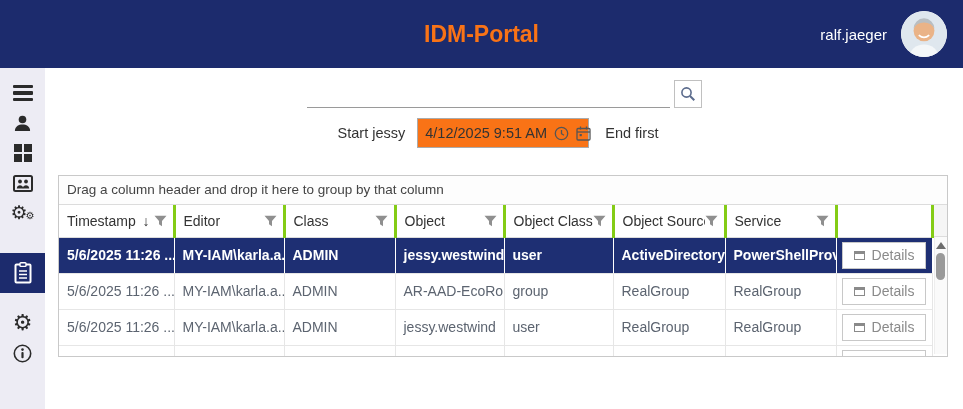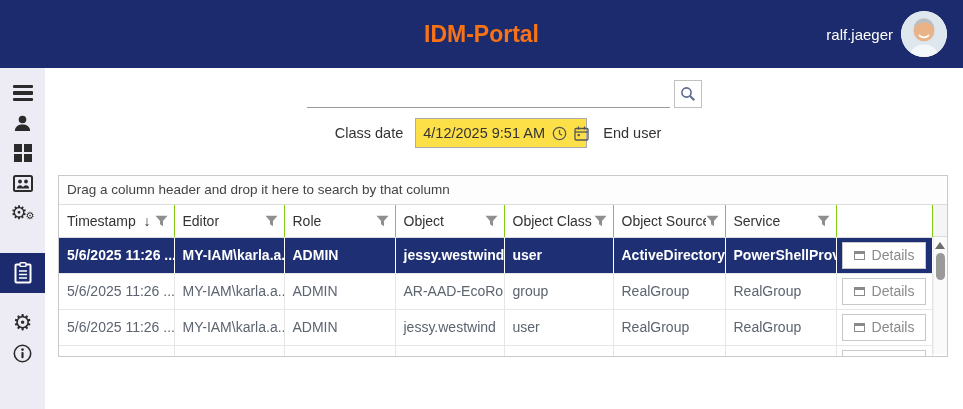--- a/index.html
+++ b/index.html
@@ -12,21 +12,21 @@
   .logo { display:flex; align-items:center; }
   .logo-text { color:#fff; font-weight:bold; font-size:30px; letter-spacing:.5px; }
   .logo-ring { width:46px; height:46px; border:3px solid #f3a71f; border-radius:50%;
                display:flex; align-items:center; justify-content:center; margin:0 1px; }
   .logo-disc { width:34px; height:34px; background:#f3a71f; border-radius:50%;
                color:#fff; font-style:italic; font-weight:bold; font-size:22px;
                font-family:"DejaVu Serif", serif; display:flex; align-items:center;
                justify-content:center; }
   .app-title { position:absolute; left:50%; transform:translateX(-50%);
                color:#f97316; font-size:23px; font-weight:bold; }
-  .user-area { margin-left:auto; display:flex; align-items:center; gap:8px;text-align:right; }
+  .user-area { margin-left:auto; display:flex; align-items:center; gap:14px;text-align:right; }
   .username { color:#fff; font-size:15px; }
   .avatar { width:46px; height:46px; border-radius:50%; overflow:hidden; background:#fff;
             display:block; }
 
   
   .app-body { display:flex; height:341px; }
   .sidebar { width:45px; background:#edecf4; padding-top:10px; display:flex;
              flex-direction:column; flex-shrink:0; }
   .side-item { height:30px; display:flex; align-items:center; justify-content:center;
                color:#2b2b2b; cursor:pointer; }
@@ -57,34 +57,34 @@
   .radio.on { border:2px solid #1c2b6d; }
   .radio.on::after { content:""; width:9px; height:9px; border-radius:50%; background:#1c2b6d; }
   .checkbox { width:18px; height:18px; border-radius:3px; background:#1c2b6d;
               display:flex; align-items:center; justify-content:center; }
 
   
   .date-row { display:flex; justify-content:center; align-items:center; margin-top:10px;
               height:30px; font-size:14.5px; color:#333; }
   .date-label { margin-right:12px; }
   .date-label.end { margin-left:16px; }
-  .date-box { width:172px; height:30px; border:1px solid #ababab; background:#fde047;
+  .date-box { width:172px; height:30px; border:1px solid #ababab; background:#f97316;
               display:flex; align-items:center; padding:0 7px; gap:7px; }
   .date-value { flex:1; font-size:14.5px; color:#333; white-space:nowrap; }
   .icon-btn { display:flex; align-items:center; cursor:pointer; background:none; border:none; }
 
   
   .grid-outer { margin:27px 0 0 13px; width:890px; height:182px; border:1px solid #c9c9c9;
                 overflow:hidden; }
   .group-hint { height:29px; line-height:28px; padding-left:8px; font-size:13.5px;
                 color:#444; background:#fdfdfd; border-bottom:1px solid #dcdcdc; }
   .grid-body { display:flex; height:149px; }
   table { border-collapse:collapse; table-layout:fixed; width:873px; flex-shrink:0; }
   th { height:32px; font-size:14px; font-weight:normal; color:#333; text-align:left;
-       padding:0 6px 0 8px; border-right:1px solid #84cc16; border-bottom:1px solid #dcdcdc;
+       padding:0 6px 0 8px; border-right:3px solid #84cc16; border-bottom:1px solid #dcdcdc;
        background:#fff; white-space:nowrap; overflow:hidden; cursor:pointer; }
   th .th-inner { display:flex; align-items:center; }
   th .th-label { flex:1; overflow:hidden; white-space:nowrap; }
   .sort-arrow { margin:0 4px 0 2px; color:#333; }
   td { height:36px; font-size:14px; color:#5c6470; padding:0 6px 0 8px;
        border-right:1px solid #e6e6e6; border-bottom:1px solid #e6e6e6;
        white-space:nowrap; overflow:hidden; background:#fff; }
   tr.selected td { background:#1e2f73; color:#fff; font-weight:bold;
                    border-right:1px solid rgba(255,255,255,.25);
                    border-bottom:1px solid #e6e6e6; }
@@ -190,44 +190,44 @@
       <button class="search-btn">
         <svg width="16" height="16" viewBox="0 0 16 16">
           <circle cx="6.5" cy="6.5" r="4.6" fill="none" stroke="#5b6b8c" stroke-width="1.6"></circle>
           <line x1="10" y1="10" x2="14.3" y2="14.3" stroke="#5b6b8c" stroke-width="2"></line>
         </svg>
       </button>
     </div>
 
 
     <div class="date-row">
-      <span class="date-label">Class date</span>
+      <span class="date-label">Start jessy</span>
       <span class="date-box">
         <span class="date-value">4/12/2025 9:51 AM</span>
         <span class="icon-btn">
           <svg width="15" height="15" viewBox="0 0 15 15">
             <circle cx="7.5" cy="7.5" r="6.2" fill="none" stroke="#555" stroke-width="1.3"></circle>
             <path d="M7.5 4 V7.7 L10 9.3" fill="none" stroke="#555" stroke-width="1.3"></path>
           </svg>
         </span>
         <span class="icon-btn">
           <svg width="15" height="15" viewBox="0 0 15 15">
             <rect x="1" y="2.5" width="13" height="11.5" rx="1" fill="none" stroke="#555" stroke-width="1.3"></rect>
             <line x1="1" y1="6" x2="14" y2="6" stroke="#555" stroke-width="1.3"></line>
             <line x1="4.5" y1="0.5" x2="4.5" y2="3.5" stroke="#555" stroke-width="1.3"></line>
             <line x1="10.5" y1="0.5" x2="10.5" y2="3.5" stroke="#555" stroke-width="1.3"></line>
             <rect x="3.6" y="8" width="2.2" height="2.2" fill="#555"></rect>
           </svg>
         </span>
       </span>
-      <span class="date-label end">End user</span>
+      <span class="date-label end">End first</span>
     </div>
 
     <div class="grid-outer">
-      <div class="group-hint">Drag a column header and drop it here to search by that column</div>
+      <div class="group-hint">Drag a column header and drop it here to group by that column</div>
       <div class="grid-body">
         <table>
           <colgroup>
             <col style="width:115px">
               <col style="width:110px">
               <col style="width:111px">
             <col style="width:109px">
               <col style="width:109px">
               <col style="width:112px">
             <col style="width:111px">
@@ -247,21 +247,21 @@
                 <th>
                   <span class="th-inner">
                     <span class="th-label">Editor</span>
                     <svg width="13" height="12" viewBox="0 0 13 12" style="flex-shrink:0">
                       <path d="M0.5 0.8 H12.5 L8 6 V11.2 L5 9.2 V6 Z" fill="#8f8f8f"></path>
                     </svg>
                   </span>
                 </th>
                 <th>
                   <span class="th-inner">
-                    <span class="th-label">Role</span>
+                    <span class="th-label">Class</span>
                     <svg width="13" height="12" viewBox="0 0 13 12" style="flex-shrink:0">
                       <path d="M0.5 0.8 H12.5 L8 6 V11.2 L5 9.2 V6 Z" fill="#8f8f8f"></path>
                     </svg>
                   </span>
                 </th>
                 <th>
                   <span class="th-inner">
                     <span class="th-label">Object</span>
                     <svg width="13" height="12" viewBox="0 0 13 12" style="flex-shrink:0">
                       <path d="M0.5 0.8 H12.5 L8 6 V11.2 L5 9.2 V6 Z" fill="#8f8f8f"></path>

